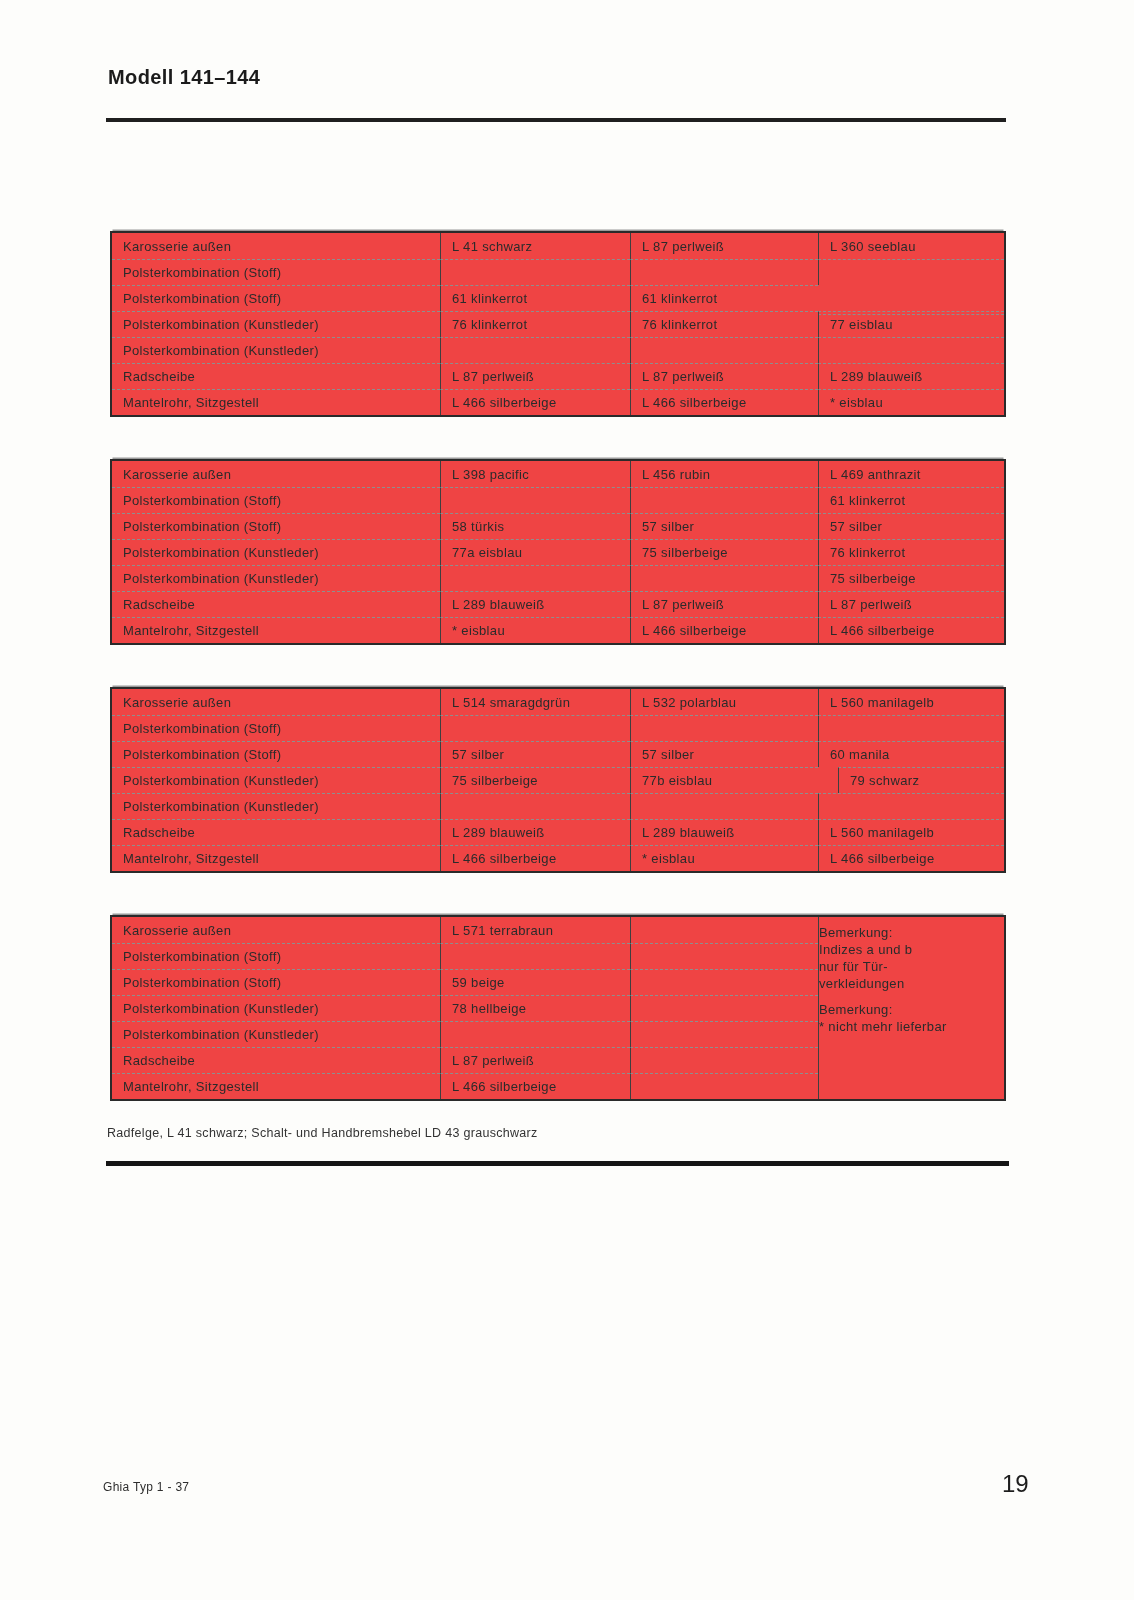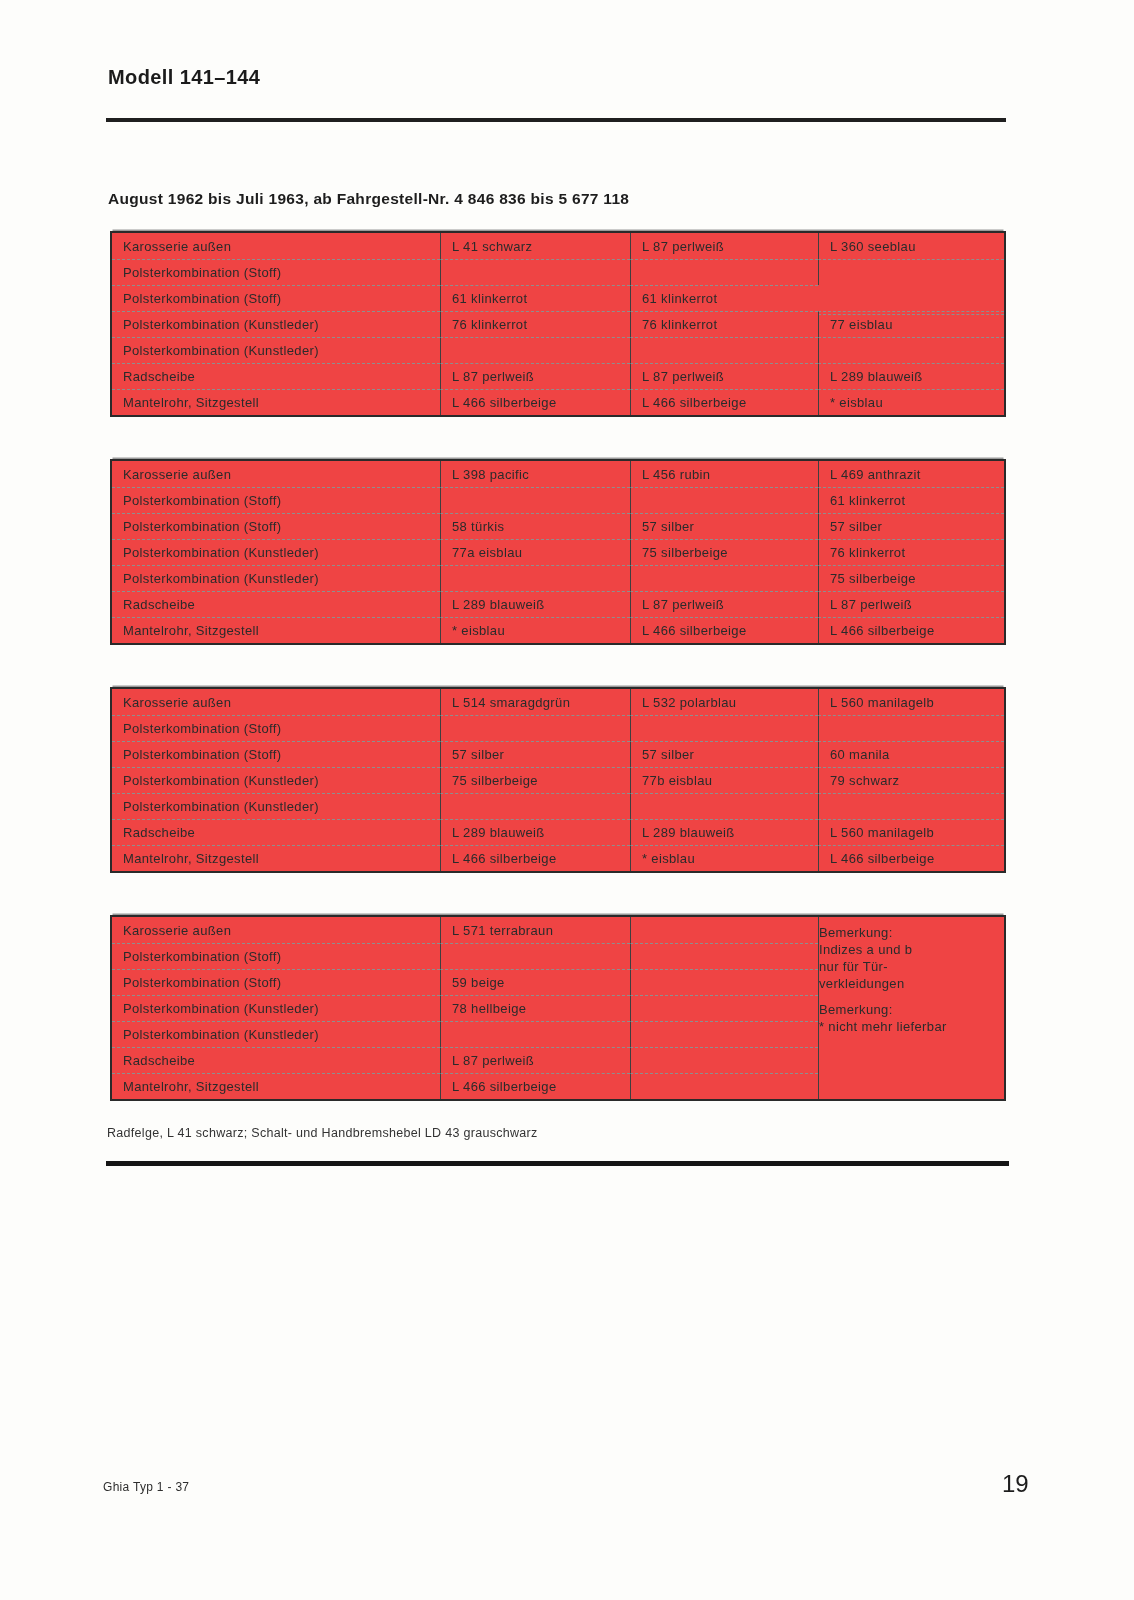--- a/index.html
+++ b/index.html
@@ -97,21 +97,20 @@
     font-size: 24px;
     color: #1d1d1d;
   }
 </style>
 </head>
 <body>
 
 <div class="page">
   <div class="header-title">Modell 141–144</div>
   <div class="header-rule"></div>
-  <div class="section-title">August 1962 bis Juli 1963, ab Fahrgestell-Nr. 4 846 836 bis 5 677 118</div>
   <div class="tables">
       <div class="ctable">
         <div class="cell label" style="grid-area: 1 / 1;">Karosserie außen</div>
         <div class="cell value" style="grid-area: 1 / 2;">L 41 schwarz</div>
         <div class="cell value" style="grid-area: 1 / 3;">L 87 perlweiß</div>
         <div class="cell value" style="grid-area: 1 / 4;">L 360 seeblau</div>
         <div class="cell label sep" style="grid-area: 2 / 1;">Polsterkombination (Stoff)</div>
         <div class="cell value sep" style="grid-area: 2 / 2;"></div>
         <div class="cell value sep" style="grid-area: 2 / 3;"></div>
         <div class="cell value sep" style="grid-area: 2 / 4;"></div>
@@ -175,21 +174,21 @@
         <div class="cell value sep" style="grid-area: 2 / 2;"></div>
         <div class="cell value sep" style="grid-area: 2 / 3;"></div>
         <div class="cell value sep" style="grid-area: 2 / 4;"></div>
         <div class="cell label sep" style="grid-area: 3 / 1;">Polsterkombination (Stoff)</div>
         <div class="cell value sep" style="grid-area: 3 / 2;">57 silber</div>
         <div class="cell value sep" style="grid-area: 3 / 3;">57 silber</div>
         <div class="cell value sep" style="grid-area: 3 / 4; text-align: center;">60 manila</div>
         <div class="cell label sep" style="grid-area: 4 / 1;">Polsterkombination (Kunstleder)</div>
         <div class="cell value sep" style="grid-area: 4 / 2;">75 silberbeige</div>
         <div class="cell value sep" style="grid-area: 4 / 3;">77b eisblau</div>
-        <div class="cell value sep" style="grid-area: 4 / 4;">79 schwarz</div>
+        <div class="cell value sep" style="grid-area: 4 / 4; margin-left: 20px;">79 schwarz</div>
         <div class="cell label sep" style="grid-area: 5 / 1;">Polsterkombination (Kunstleder)</div>
         <div class="cell value sep" style="grid-area: 5 / 2;"></div>
         <div class="cell value sep" style="grid-area: 5 / 3;"></div>
         <div class="cell value sep" style="grid-area: 5 / 4;"></div>
         <div class="cell label sep" style="grid-area: 6 / 1;">Radscheibe</div>
         <div class="cell value sep" style="grid-area: 6 / 2;">L 289 blauweiß</div>
         <div class="cell value sep" style="grid-area: 6 / 3;">L 289 blauweiß</div>
         <div class="cell value sep" style="grid-area: 6 / 4;">L 560 manilagelb</div>
         <div class="cell label sep" style="grid-area: 7 / 1;">Mantelrohr, Sitzgestell</div>
         <div class="cell value sep" style="grid-area: 7 / 2;">L 466 silberbeige</div>

